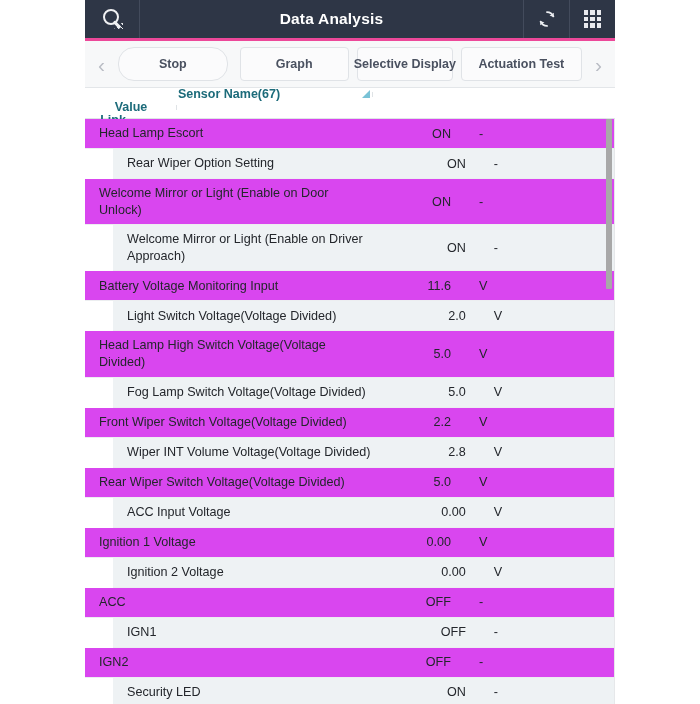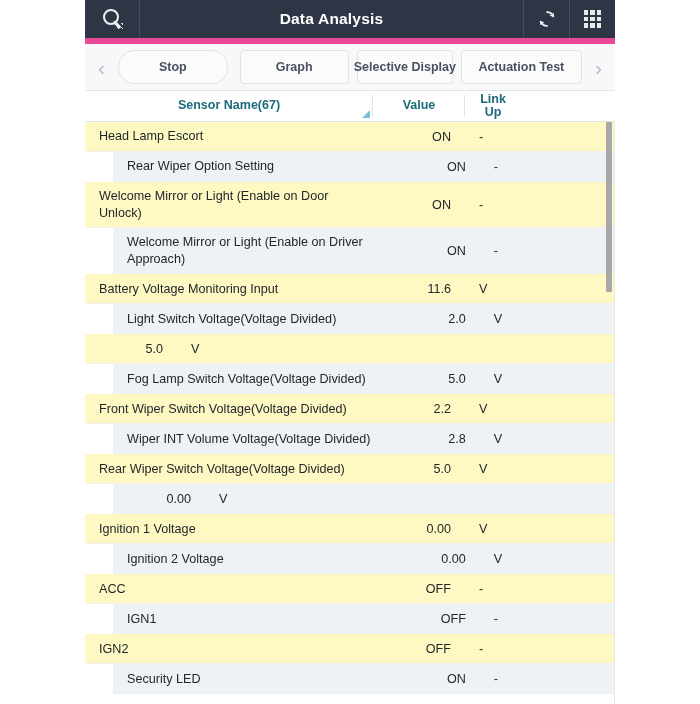--- a/index.html
+++ b/index.html
@@ -23,21 +23,21 @@
     overflow: hidden;
   }
 
   
   .titlebar {
     position: relative;
     height: 38px;
     background: #2e3646;
     display: flex;
     align-items: stretch;
-    border-bottom: 6px solid #ec4899;
+    border-bottom: 3px solid #ec4899;
   }
   .tb-cell {
     display: flex;
     align-items: center;
     justify-content: center;
   }
   .tb-search {
     width: 54px;
     border-right: 1px solid #434b5c;
   }
@@ -148,20 +148,21 @@
     background: #ffffff;
     overflow: hidden;
   }
   .thead {
     display: flex;
     height: 31px;
     align-items: stretch;
     background: #ffffff;
     border-bottom: 1px solid #dfe3e6;
     box-sizing: border-box;
+    flex-direction: column;
   }
   .th {
     position: relative;
     display: flex;
     align-items: center;
     justify-content: center;
     color: #1c6b7a;
     font-size: 12.5px;
     font-weight: bold;
     box-sizing: border-box;
@@ -191,21 +192,21 @@
   .tbody {
     position: relative;
     height: calc(100% - 31px);
     overflow: hidden;
   }
   .row {
     display: flex;
     align-items: center;
     box-sizing: border-box;
     border-bottom: 1px solid #eceef0;
-    background: #fef9c3;
+    background: #d946ef;
     min-height: 30px;
   }
   .row.alt { background: #eef2f4; margin-left: 28px; }
   .cell-name {
     width: 288px;
     padding: 6px 10px 6px 14px;
     box-sizing: border-box;
     color: #23262b;
     font-size: 12.6px;
     line-height: 1.32;
@@ -352,20 +353,21 @@
           <div class="cell-unit">V</div>
           <div class="cell-link"></div>
         </div>
         <div class="row alt">
           <div class="cell-name">Light Switch Voltage(Voltage Divided)</div>
           <div class="cell-value">2.0</div>
           <div class="cell-unit">V</div>
           <div class="cell-link"></div>
         </div>
         <div class="row">
+          <div class="cell-name">Head Lamp High Switch Voltage(Voltage Divided)</div>
           <div class="cell-value">5.0</div>
           <div class="cell-unit">V</div>
           <div class="cell-link"></div>
         </div>
         <div class="row alt">
           <div class="cell-name">Fog Lamp Switch Voltage(Voltage Divided)</div>
           <div class="cell-value">5.0</div>
           <div class="cell-unit">V</div>
           <div class="cell-link"></div>
         </div>
@@ -381,20 +383,21 @@
           <div class="cell-unit">V</div>
           <div class="cell-link"></div>
         </div>
         <div class="row">
           <div class="cell-name">Rear Wiper Switch Voltage(Voltage Divided)</div>
           <div class="cell-value">5.0</div>
           <div class="cell-unit">V</div>
           <div class="cell-link"></div>
         </div>
         <div class="row alt">
+          <div class="cell-name">ACC Input Voltage</div>
           <div class="cell-value">0.00</div>
           <div class="cell-unit">V</div>
           <div class="cell-link"></div>
         </div>
         <div class="row">
           <div class="cell-name">Ignition 1 Voltage</div>
           <div class="cell-value">0.00</div>
           <div class="cell-unit">V</div>
           <div class="cell-link"></div>
         </div>

